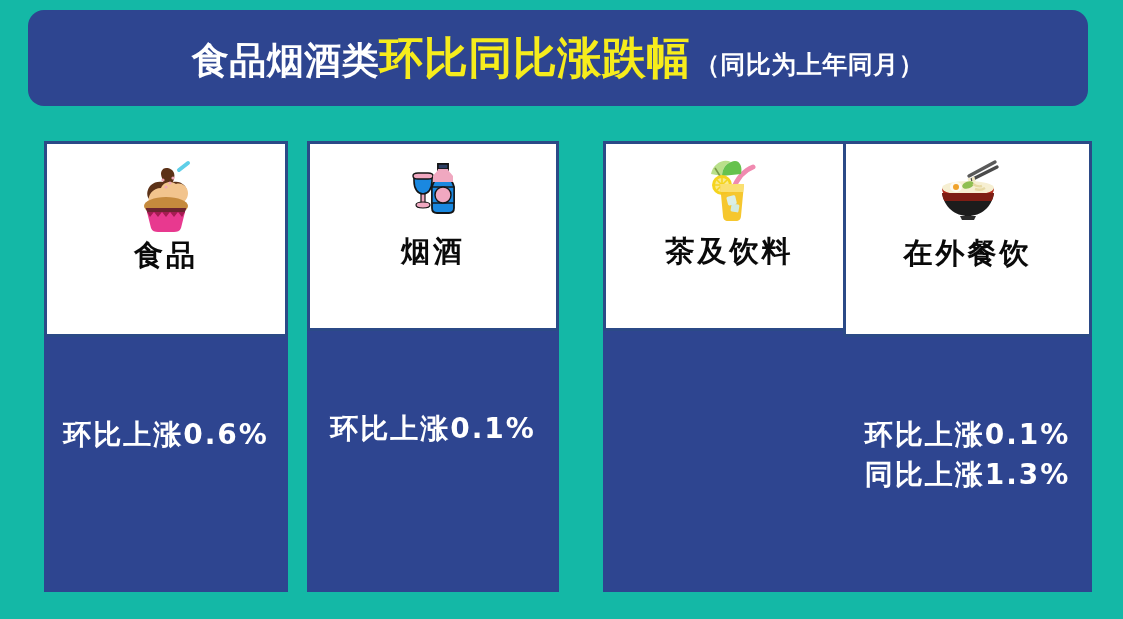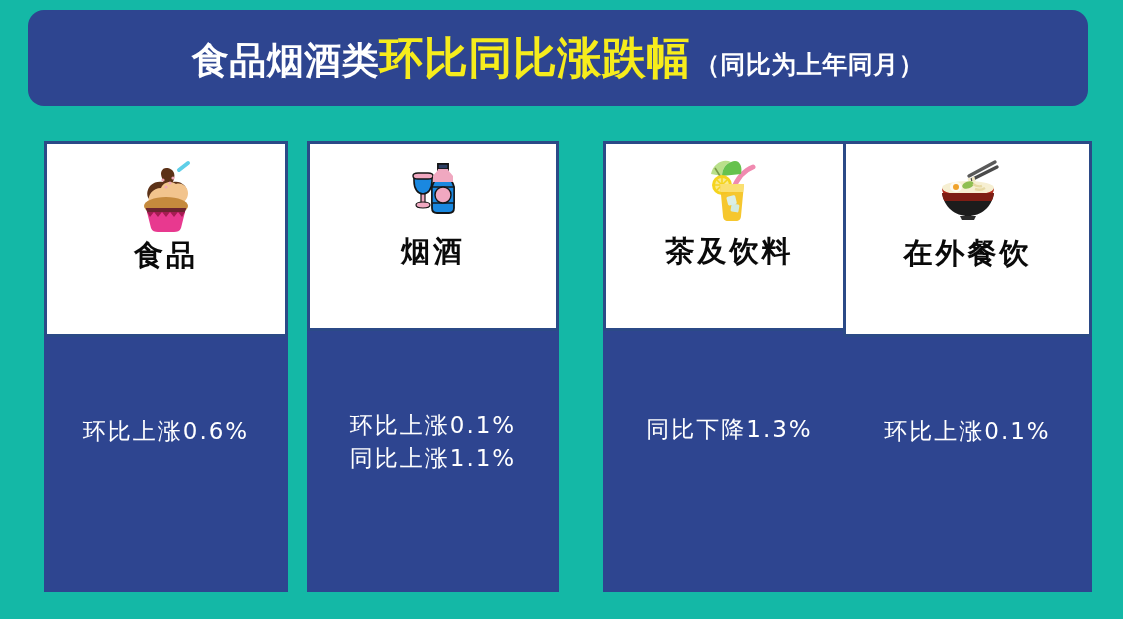--- a/index.html
+++ b/index.html
@@ -127,22 +127,22 @@
   .col-2 .panel { height: 261px; }
   .col-3 .panel { height: 261px; }
   .col-4 .panel { height: 255px; }
 
   .panel-lines {
     margin-top: 78px;
     text-align: center;
   }
   .col-3 .panel-lines { margin-top: 82px; }
   .panel-line {
-    font-size: 23px;
-    font-weight: normal;
+    font-size: 28px;
+    font-weight: bold;
     letter-spacing: 2px;
     line-height: 1.42;
     white-space: nowrap;
   }
 </style>
 </head>
 <body>
 
 <div id="page">
 
@@ -204,21 +204,20 @@
             <path d="M39 24 c2 -3 5 -5 5 -7 l10 0 c0 2 3 4 5 7 l0 6 l-20 0 z" fill="#f0a8c0"></path>
             <rect x="38" y="35" width="22" height="16" fill="#1a88e0" stroke="#151515" stroke-width="1.4"></rect>
             <ellipse cx="49" cy="43" rx="8" ry="8" fill="#f0a8c0" stroke="#151515" stroke-width="1.4"></ellipse>
           </svg>
         </div>
         <div class="card-label">烟酒</div>
       </div>
       <div class="panel">
         <div class="panel-lines">
           <div class="panel-line">环比上涨0.1%</div>
-          <div class="panel-line">同比上涨1.1%</div>
         </div>
       </div>
     </div>
 
     <div class="column col-3">
       <div class="card">
         <div class="card-icon">
           <svg width="78" height="78" viewBox="0 0 78 78">
 
             <path d="M42 38 C46 26 54 18 62 15" stroke="#f08ab0" stroke-width="5" fill="none" stroke-linecap="round"></path>
@@ -235,21 +234,20 @@
             <path d="M29 32 l24 0 l-0.8 8 l-22.4 0 z" fill="#fbe27a" opacity="0.9"></path>
 
             <rect x="36" y="44" width="9" height="9" rx="1.5" fill="#d9f2f5" opacity="0.92" transform="rotate(-14 40 48)"></rect>
             <rect x="40" y="52" width="8" height="8" rx="1.5" fill="#cfeef3" opacity="0.9" transform="rotate(10 44 56)"></rect>
           </svg>
         </div>
         <div class="card-label">茶及饮料</div>
       </div>
       <div class="panel">
         <div class="panel-lines">
-          <div class="panel-line">同比下降1.3%</div>
         </div>
       </div>
     </div>
 
     <div class="column col-4">
       <div class="card">
         <div class="card-icon">
           <svg width="78" height="78" viewBox="0 0 78 78">
 
             <path d="M40 22 L66 8" stroke="#5a5a5a" stroke-width="3.4" stroke-linecap="round"></path>
@@ -273,18 +271,19 @@
             <path d="M13 39 l52 0 c-0.4 3 -1.2 6 -2.4 8 l-47.2 0 c-1.2 -2 -2 -5 -2.4 -8 z" fill="#7e1d14"></path>
 
             <path d="M31 62 l16 0 l-2 4 l-12 0 z" fill="#2a2a2a"></path>
           </svg>
         </div>
         <div class="card-label">在外餐饮</div>
       </div>
       <div class="panel">
         <div class="panel-lines">
           <div class="panel-line">环比上涨0.1%</div>
+          <div class="panel-line">同比上涨1.3%</div>
         </div>
       </div>
     </div>
 
   </div>
 </div>
 
 </body></html>

